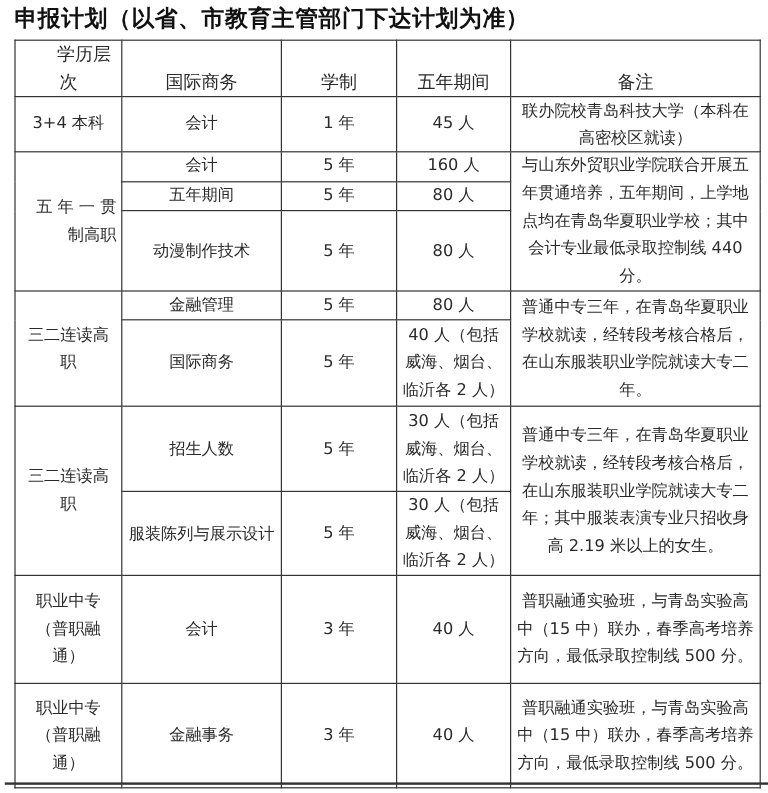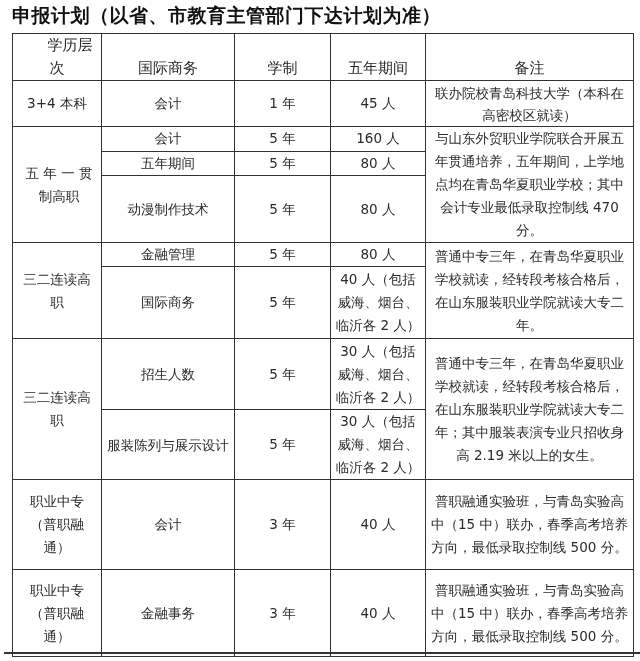--- a/index.html
+++ b/index.html
@@ -33,21 +33,21 @@
       line-height: 23px;
       color: #2a2a2a;
       overflow: hidden;
     }
     table.plan th { font-size: 15px; vertical-align: bottom; }
     th.level-head { text-align: left; line-height: 21px; padding-left: 4px; }
     th.level-head .l1 { display: block; padding-left: 26px; }
     th.note-head { vertical-align: top; line-height: 22px; }
     td.note { text-align: left; padding: 0 4px 0 6px; line-height: 24px; font-size: 14px; }
     td.level { line-height: 24px; }
-    td.level.left { text-align: center; padding-left: 8px; }
+    td.level.left { text-align: right; padding-left: 8px; }
     td.quota-multi { line-height: 23.5px; padding: 0 2px; }
     .bottom-rule {
       position: absolute; left: 4px; top: 652px; width: 636px; height: 2px; background: #333;
     }
   </style>
 </head>
 <body>
 
 <div class="page">
   <div class="title">申报计划（以省、市教育主管部门下达计划为准）</div>
@@ -78,21 +78,21 @@
       <td>1 年</td>
       <td>45 人</td>
       <td class="note" style="line-height:22px">联办院校青岛科技大学（本科在高密校区就读）</td>
     </tr>
 
     <tr style="height:24px">
       <td class="level left" rowspan="3">五 年 一 贯制高职</td>
       <td>会计</td>
       <td>5 年</td>
       <td>160 人</td>
-      <td class="note" rowspan="3">与山东外贸职业学院联合开展五年贯通培养，五年期间，上学地点均在青岛华夏职业学校；其中会计专业最低录取控制线 470 分。</td>
+      <td class="note" rowspan="3">与山东外贸职业学院联合开展五年贯通培养，五年期间，上学地点均在青岛华夏职业学校；其中会计专业最低录取控制线 440 分。</td>
     </tr>
     <tr style="height:24px">
       <td>五年期间</td>
       <td>5 年</td>
       <td>80 人</td>
     </tr>
     <tr style="height:65px">
       <td>动漫制作技术</td>
       <td>5 年</td>
       <td>80 人</td>

